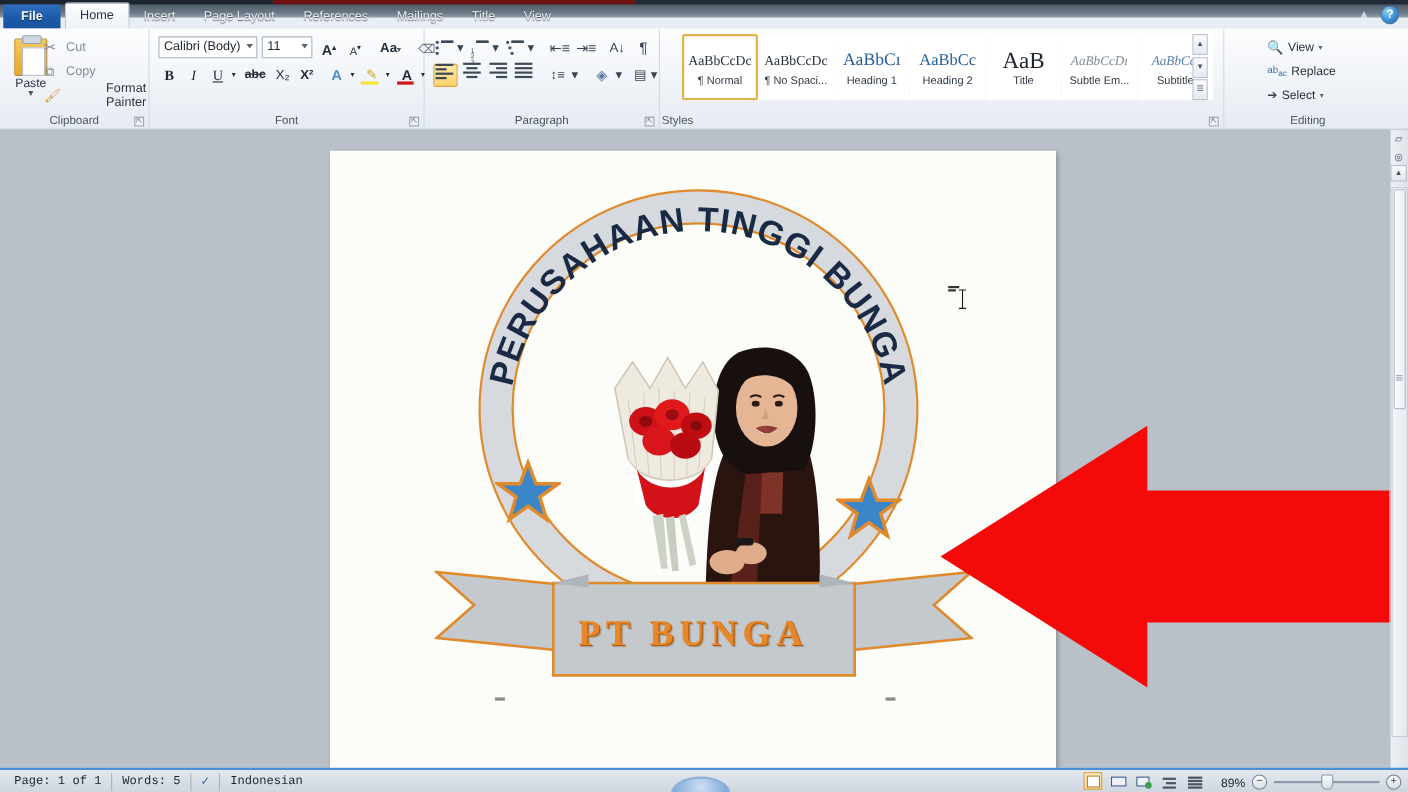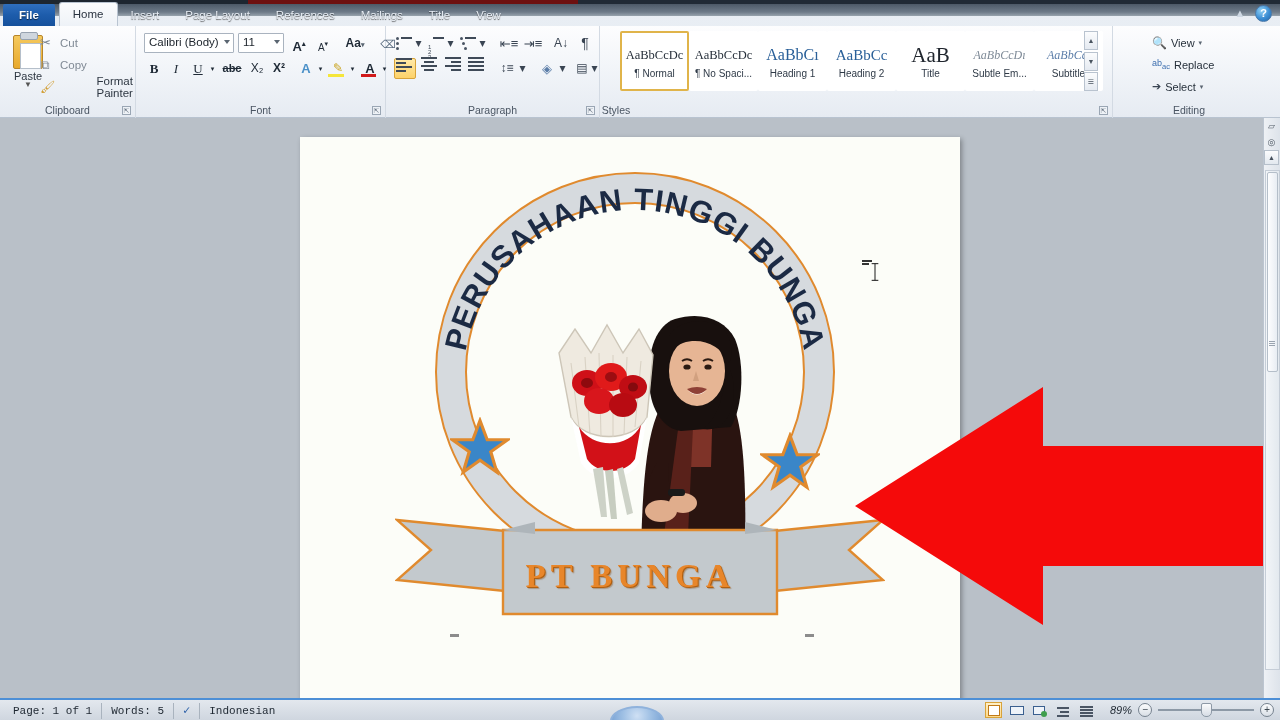--- a/index.html
+++ b/index.html
@@ -269,21 +269,21 @@
   
   .statusbar {
     position:absolute; left:0; top:698px; width:1280px; height:22px;
     background: linear-gradient(180deg,#e3e8ee 0%, #cfd6df 100%);
     border-top: 2px solid #4d8fd6;
     font-size: 11px; color: #1d2630;
   }
   .sb-left { position:absolute; left:4px; top:3px; display:flex; align-items:center; gap:0; }
   .sb-cell { padding: 0 9px; height:16px; line-height:16px; border-right:1px solid #a9b3be;font-family:Liberation Mono, monospace; }
   .sb-cell:last-child{border-right:none;}
-  .sb-right { position:absolute; right:6px; top:2px; display:flex; align-items:center; gap:6px;font-style:italic;}
+  .sb-right { position:absolute; right:6px; top:2px; display:flex; align-items:flex-end; gap:6px;}
   .viewbtn { width:17px; height:16px; border:1px solid transparent; position:relative; }
   .viewbtn.sel { border:1px solid #d8a33a; background:linear-gradient(180deg,#fff0c7,#fdd98a);}
   .zoomslider { position:relative; width:96px; height:14px; }
   .zs-line { position:absolute; left:0; top:6px; width:96px; height:2px; background:#8d99a6;}
   .zs-thumb { position:absolute; left:43px; top:0; width:11px; height:14px;
     background:linear-gradient(180deg,#fafbfc,#d7dde5); border:1px solid #8d99a6; border-radius:2px 2px 5px 5px;}
   .zbtn { width:14px;height:14px;border-radius:50%; border:1px solid #76828f;
     background:linear-gradient(180deg,#fbfcfd,#d9dfe6); font-size:10px; color:#3d4751;
     text-align:center; line-height:12px;}
   .orb {

